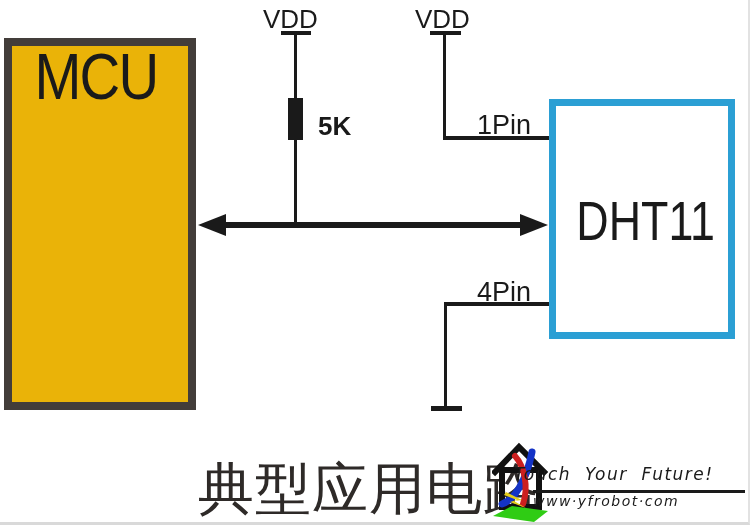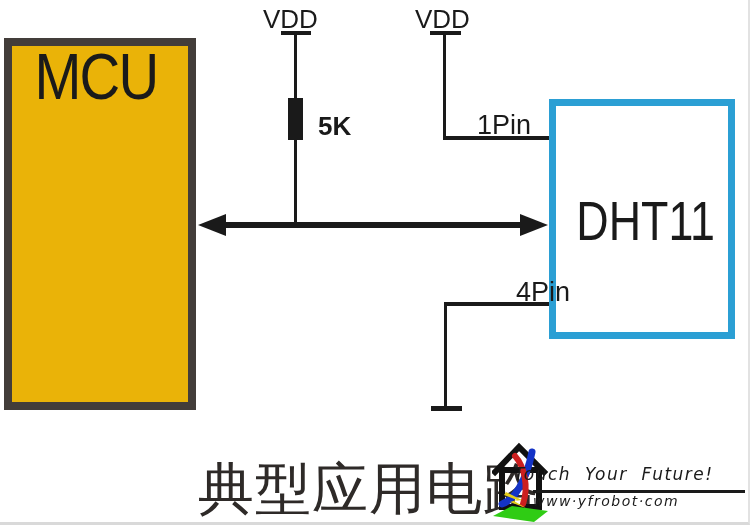--- a/index.html
+++ b/index.html
@@ -76,21 +76,21 @@
   <div class="arrow-head right"></div>
 
   <span class="lbl t28" style="left:415px;top:4px;">VDD</span>
   <div class="wire" style="left:430px;top:31px;width:31px;height:4px;"></div>
   <div class="wire" style="left:443px;top:33px;width:3px;height:106px;"></div>
   <div class="wire" style="left:443px;top:136px;width:106px;height:4px;"></div>
   <span class="lbl t27" style="left:477px;top:110px;">1Pin</span>
 
   <div class="wire" style="left:444px;top:302px;width:105px;height:4px;"></div>
   <div class="wire" style="left:444px;top:304px;width:3px;height:105px;"></div>
-  <span class="lbl t27" style="left:477px;top:277px;margin-left:39px;">4Pin</span>
+  <span class="lbl t27" style="left:477px;top:277px;">4Pin</span>
   <div class="wire" style="left:431px;top:406px;width:31px;height:5px;"></div>
 
   <span class="lbl title">典型应用电路</span>
 
   <svg class="abs" style="left:492px;top:440px;" width="58" height="85" viewBox="0 0 58 85">
     <polyline points="3,32 27,7 52,32" fill="none" stroke-width="6" stroke-linecap="square" stroke="#111111"></polyline>
     <rect x="10" y="30" width="37" height="37" fill="none" stroke-width="6" stroke="#111111"></rect>
     <path d="M10,64 C22,60 34,42 40,12" fill="none" stroke-width="7" stroke-linecap="round" stroke="#1433c6"></path>
     <path d="M23,16 C32,26 37,46 31,64" fill="none" stroke-width="6" stroke-linecap="round" stroke="#cc1f1f"></path>
     <polygon points="14,52 30,60 22,61 34,68 18,62 25,60 12,55" fill="#e5ce18"></polygon>

